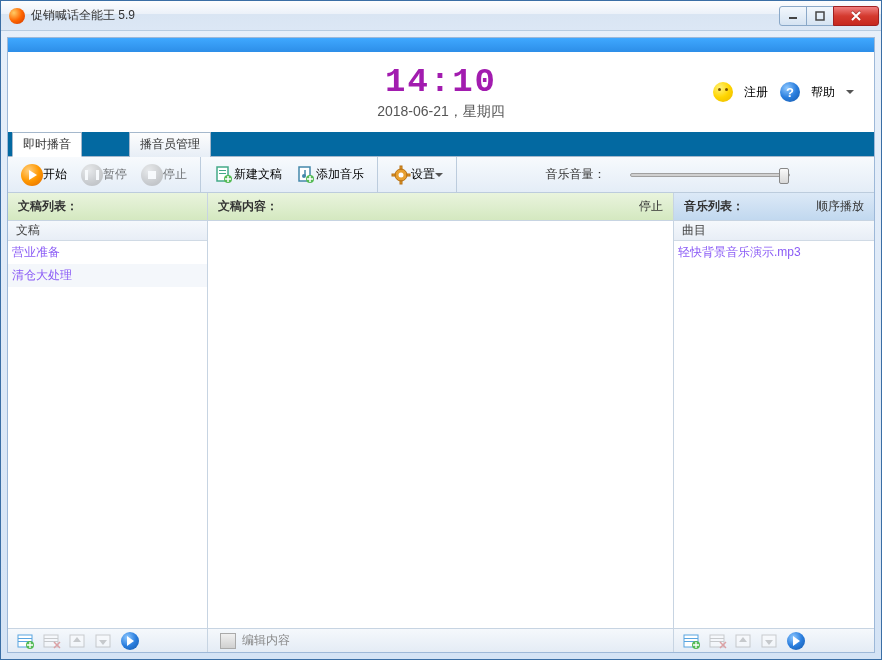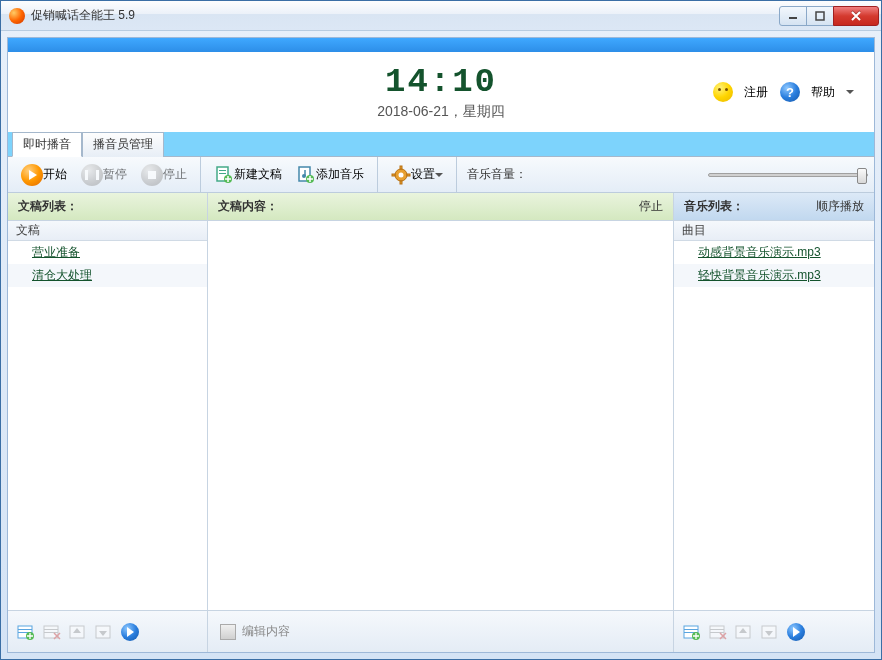--- a/index.html
+++ b/index.html
@@ -76,21 +76,21 @@
 .clock-center {
   position: absolute;
   left: 50%;
   transform: translateX(-50%);
   text-align: center;
 }
 .clock {
   font-size: 34px;
   font-weight: bold;
   font-family: "Courier New", monospace;
-  color: #14532d;
+  color: #a21caf;
   letter-spacing: 2px;
 }
 .date {
   font-size: 14px;
   color: #555;
   margin-top: 2px;
 }
 .header-right {
   margin-left: auto;
   padding-right: 20px;
@@ -119,22 +119,23 @@
 .dropdown-arrow {
   width: 0; height: 0;
   border-left: 4px solid transparent;
   border-right: 4px solid transparent;
   border-top: 4px solid #555;
 }
 
 .tabs {
   display: flex;
   padding-left: 4px;
-  background: #7dd3fc;
+  background: #0369a1;
   border-bottom: 1px solid #a5b8cc;
+  gap: 47px;
 }
 .tab {
   padding: 3px 10px;
   border: 1px solid #a5b8cc;
   border-bottom: none;
   background: linear-gradient(to bottom, #fdfdfd, #e7eef6);
   margin-right: 0;
   margin-bottom: -1px;
   font-size: 12px;
   color: #333;
@@ -151,21 +152,21 @@
   display: flex;
   align-items: center;
 }
 .toolbar-group {
   display: flex;
   align-items: center;
   height: 100%;
   padding: 0 6px;
   border-right: 1px solid #bcccdd;
 }
-.toolbar-group.last { border-right: none; flex: 1; justify-content: space-between; padding-left: 10px; gap: 16px; }
+.toolbar-group.last { border-right: none; flex: 1; justify-content: center; padding-left: 10px; gap: 16px; }
 .tbtn {
   display: flex; align-items: center; 
   padding: 2px 6px;
   cursor: pointer;
   border: 1px solid transparent;
   border-radius: 3px;
 }
 .tbtn.disabled { opacity: 0.55; }
 .icon-circle {
   width: 22px; height: 22px; border-radius: 50%;
@@ -251,33 +252,32 @@
   display: flex;
   align-items: center;
   color: #444;
 }
 .list-body {
   flex: 1;
   overflow: auto;
   background: #fff;
 }
 .list-item {
-  padding: 3px 24px;
-  color: #14532d;
-  text-decoration: underline;
+  padding: 3px 4px;
+  color: #8b5cf6;
 }
 .list-item:nth-child(even) { background: #f4f7fb; }
 
 .content-body {
   flex: 1;
   background: #fff;
 }
 
 .col-footer {
-  height: 42px;
+  height: 24px;
   background: linear-gradient(to bottom, #f5f8fc, #e4ecf5);
   border-top: 1px solid #c7d4e2;
   display: flex;
   align-items: center;
   padding: 0 6px;
   gap: 2px;
   margin-top: 20px;
 }
 .footer-btn {
   width: 24px; height: 22px;
@@ -485,21 +485,20 @@
         </div>
       </div>
 
       <div class="col col-right">
         <div class="col-header blue">
           <span>音乐列表：</span>
           <span class="right-text">顺序播放</span>
         </div>
         <div class="sub-header">曲目</div>
         <div class="list-body">
-          <div class="list-item">动感背景音乐演示.mp3</div>
           <div class="list-item">轻快背景音乐演示.mp3</div>
         </div>
         <div class="col-footer">
           <div class="footer-btn">
             <svg width="18" height="16">
                 <rect x="1" y="2" width="14" height="12" fill="#fff" stroke="#5aa5e0"></rect>
                 <rect x="1" y="5" width="14" height="1" fill="#5aa5e0"></rect>
                 <rect x="1" y="8" width="14" height="1" fill="#5aa5e0"></rect>
                 <circle cx="13" cy="12" r="4" fill="#5b5"></circle>
                 <path d="M13,9 v6 M10,12 h6" stroke="#fff" stroke-width="1.3"></path>

